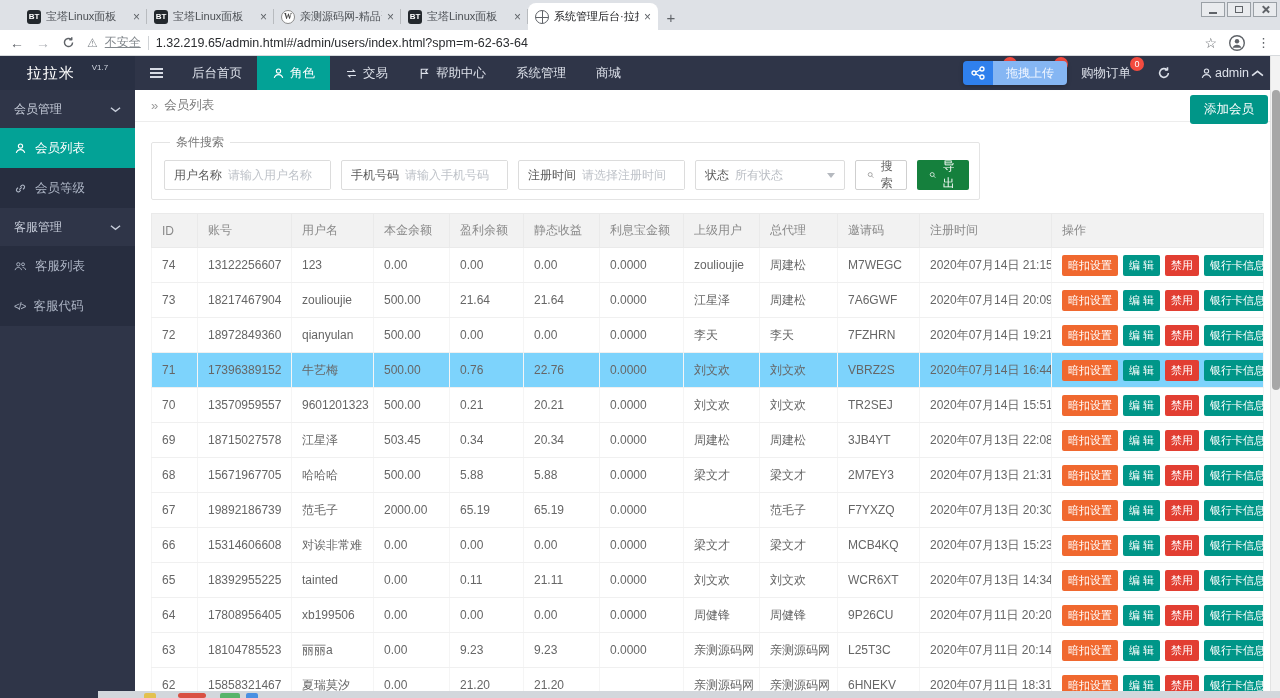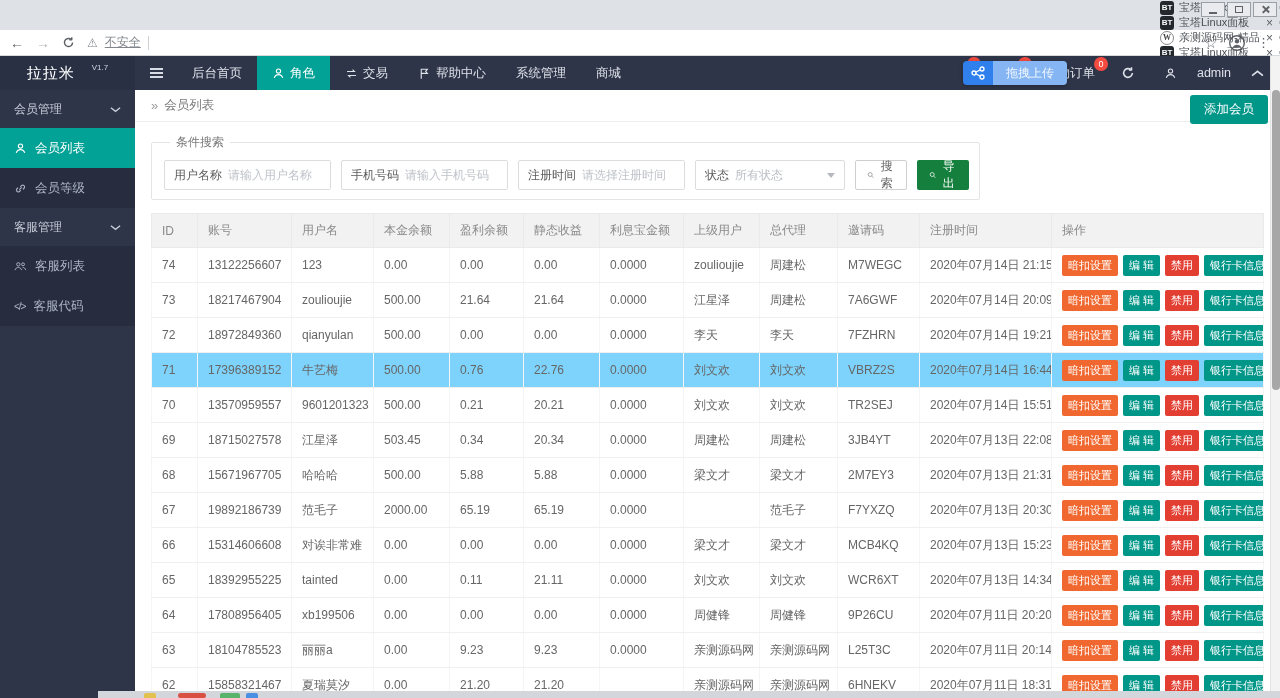--- a/index.html
+++ b/index.html
@@ -1,20 +1,20 @@
 <!DOCTYPE html>
 <html><head>
 <meta charset="utf-8">
 <style>
   * { box-sizing: border-box; margin: 0; padding: 0; }
   html,body { width:1280px; height:698px; overflow:hidden;
     font-family:"Liberation Sans","DejaVu Sans",sans-serif; background:#fff; }
 
   
-  .tabbar { height:30px; background:#dee1e6; display:flex; align-items:flex-end; position:relative; padding-left:20px;flex-direction:column; }
+  .tabbar { height:30px; background:#dee1e6; display:flex; align-items:flex-end; position:relative; padding-left:20px; }
   .tab { width:127px; height:27px; display:flex; align-items:center; gap:5px; padding:0 7px;
          font-size:11px; color:#4b4f54; position:relative; }
   .tab:not(.active):after { content:""; position:absolute; right:0; top:6px; bottom:6px; width:1px; background:#b8bbbf; }
   .tab.active { background:#fff; border-radius:8px 8px 0 0; color:#202124; width:130px; }
   .tab .title { flex:1; white-space:nowrap; overflow:hidden; }
   .tab .close { color:#5f6368; font-size:12px; cursor:pointer; }
   .fav { width:14px; height:14px; flex:0 0 14px; display:flex; align-items:center; justify-content:center;
          font-size:8px; font-weight:bold; border-radius:3px; }
   .fav.bt { background:#23282d; color:#fff; }
   .fav.wp { background:#fff; color:#464646; border:1px solid #8a8a8a; border-radius:50%; font-family:"Liberation Serif",serif; }
@@ -53,21 +53,21 @@
   .mitem { display:flex; align-items:center; gap:5px; padding:0 15px; font-size:12.5px; cursor:pointer; position:relative; }
   .mitem.active { background:#03a296; color:#fff; }
   .mitem svg { width:13px; height:13px; }
   .nav-right { margin-left:auto; display:flex; align-items:stretch; }
   .ritem { display:flex; align-items:center; padding:8px 13px; font-size:12.5px; position:relative; cursor:pointer;justify-content:flex-end; }
   .ritem.ghost { width:44px; }
   .badge { position:absolute; top:1px; right:0; min-width:14px; height:14px; border-radius:8px; background:#f34b3f;
            color:#fff; font-size:9px; display:flex; align-items:center; justify-content:center; padding:0 3px; }
   .refresh { display:flex; align-items:center; padding:0 13px; cursor:pointer; }
   .refresh svg { width:14px; height:14px; }
-  .adminbox { display:flex; align-items:center; gap:20px; padding:0 16px; font-size:12.5px; cursor:pointer; }
+  .adminbox { display:flex; align-items:center; gap:2px; padding:0 16px; font-size:12.5px; cursor:pointer; }
   .adminbox svg { width:13px; height:13px; }
   .upload-widget { position:absolute; left:963px; top:5px; height:24px; display:flex; z-index:30; box-shadow:0 1px 4px rgba(0,0,0,.25); border-radius:4px; }
   .uw-icon { width:30px; background:#2f80ed; border-radius:4px 0 0 4px; display:flex; align-items:center; justify-content:center; }
   .uw-icon svg { width:16px; height:16px; }
   .uw-label { background:#85b6f3; color:#f2f7ff; font-size:12px; display:flex; align-items:center; padding:0 13px; border-radius:0 4px 4px 0; }
 
   
   .main { display:flex; height:608px; }
   .sidebar { width:135px; background:#2f3548; flex:0 0 135px; }
   .sgroup { height:38px; display:flex; align-items:center; padding:0 14px; color:#c7cdda; font-size:12px; cursor:pointer; }
@@ -168,20 +168,21 @@
   <span class="nav-ic">←</span>
   <span class="nav-ic dim">→</span>
   <svg class="reload-svg" viewBox="0 0 16 16" fill="none" stroke="#5f6368" stroke-width="1.8">
     <path d="M13 8a5 5 0 1 1-1.5-3.6"></path>
       <path d="M12 1.5v3h-3" stroke-linejoin="round"></path>
   </svg>
   <div class="url-chip">
     <span class="warn">⚠</span>
     <span class="sec">不安全</span>
     <span class="sep"></span>
+    <span class="url-text">1.32.219.65/admin.html#/admin/users/index.html?spm=m-62-63-64</span>
   </div>
   <span class="star">☆</span>
   <svg class="avatar-ic" viewBox="0 0 16 16">
     <circle cx="8" cy="8" r="7.3" fill="none" stroke="#5f6368" stroke-width="1.4"></circle>
     <circle cx="8" cy="6.3" r="2.2" fill="#5f6368"></circle>
     <path d="M3.5 12.7c.8-2 2.6-3 4.5-3s3.7 1 4.5 3" fill="#5f6368"></path>
   </svg>
   <span class="dots">⋮</span>
 </div>
 

